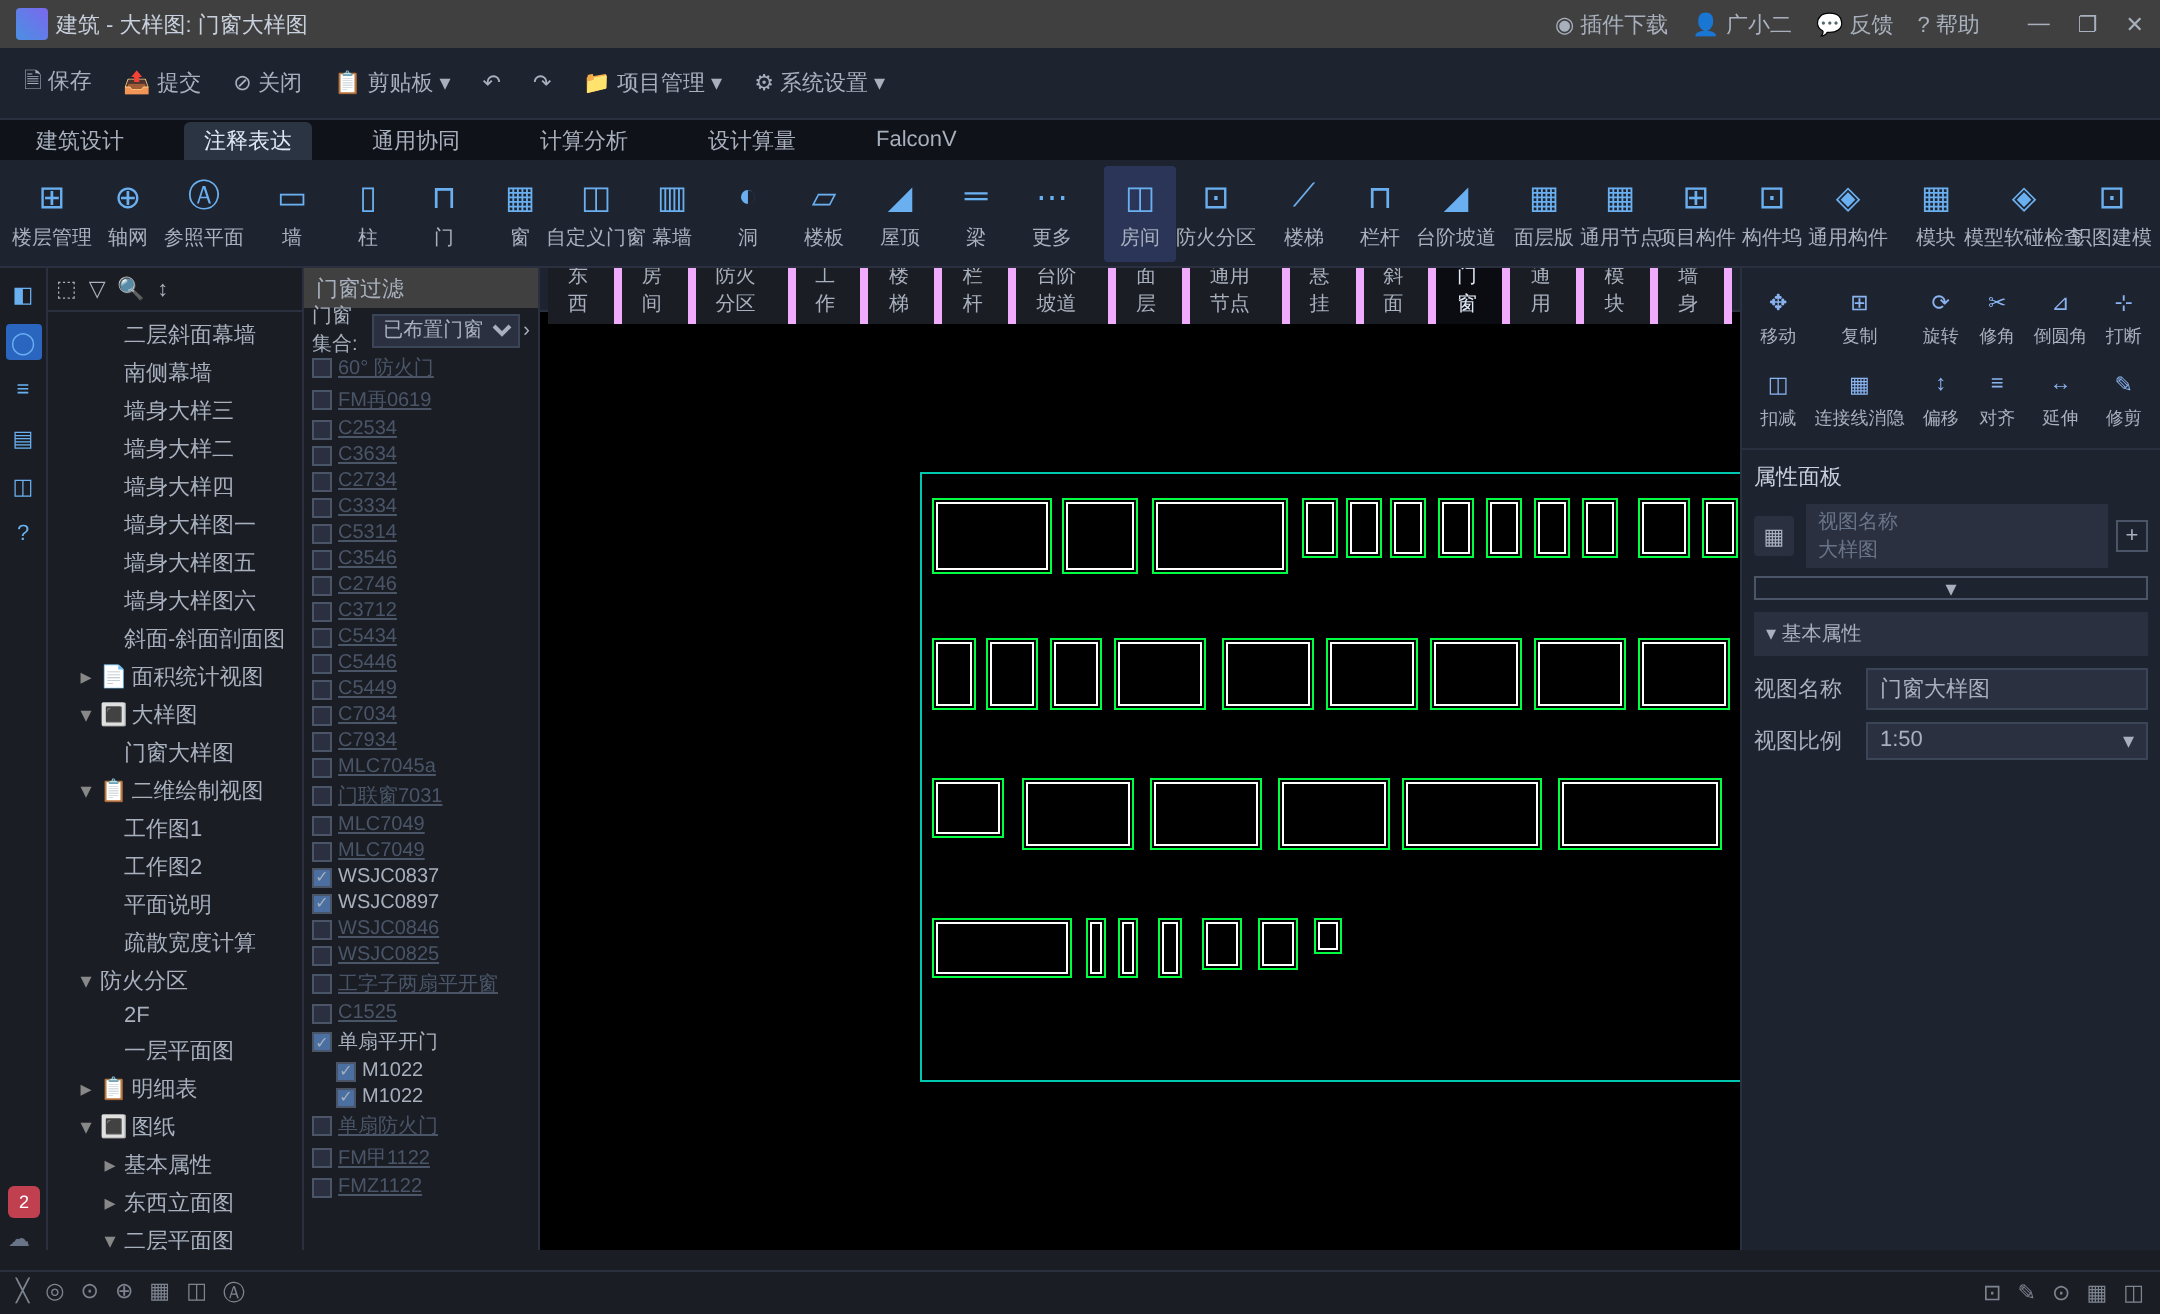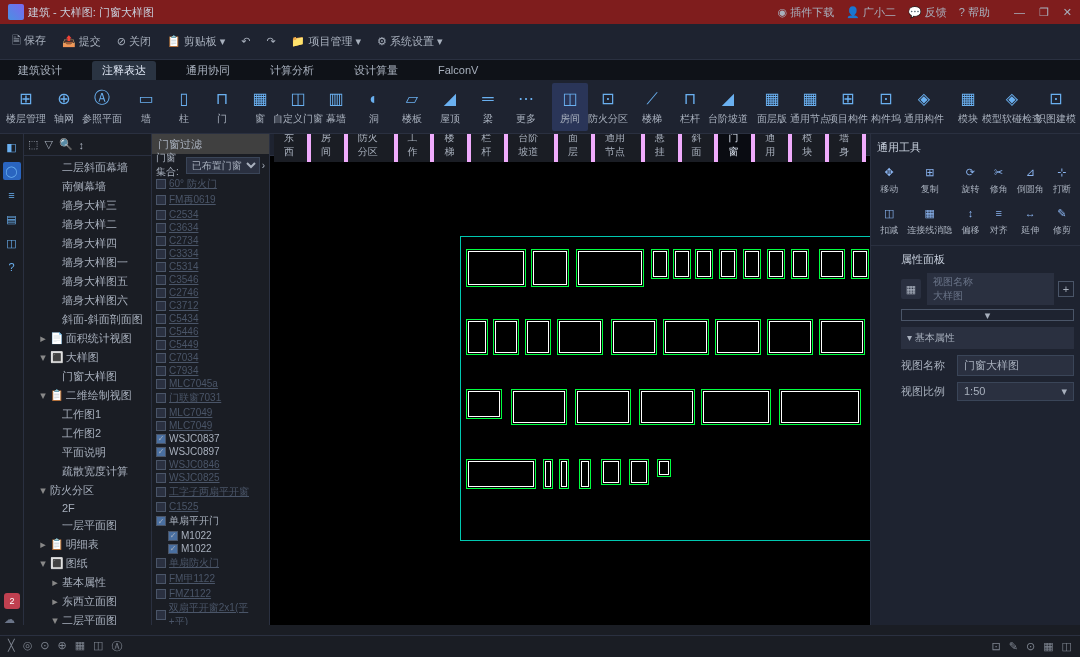--- a/index.html
+++ b/index.html
@@ -1,17 +1,17 @@
 <!DOCTYPE html>
 <html><head>
 <meta charset="utf-8">
 <style>
 * { margin: 0; padding: 0; box-sizing: border-box; font-family: "Microsoft YaHei", sans-serif; }
 body { background: #1a1d24; color: #a8b0bd; font-size: 11px; overflow: hidden; width: 1080px; height: 657px; }
-.title-bar { height: 24px; background: #7f1d1d; display: flex; align-items: center; padding: 0 8px; justify-content: space-between; }
+.title-bar { height: 24px; background: #404040; display: flex; align-items: center; padding: 0 8px; justify-content: space-between; }
 .title-left { display: flex; align-items: center; gap: 4px; }
 .logo { width: 16px; height: 16px; background: linear-gradient(45deg,#4a90e2,#7b68ee); border-radius: 2px; }
 .title-text { color: #c8d0dd; font-size: 11px; }
 .title-right { display: flex; align-items: center; gap: 12px; font-size: 11px; }
 .title-right span { cursor: pointer; }
 .win-controls { display: flex; gap: 14px; margin-left: 12px; }
 .menu-bar { height: 20px; background: #0f1218; display: flex; align-items: center; padding: 0 8px; gap: 20px; }
 .menu-item { padding: 2px 10px; font-size: 11px; cursor: pointer; }
 .menu-item.active { background: #2a3442; color: #e0e8f5; border-radius: 3px 3px 0 0; }
 .action-bar { height: 36px; background: #1e2330; display: flex; align-items: center; padding: 0 8px; gap: 8px; border-bottom: 1px solid #2a3040; }
@@ -52,21 +52,21 @@
 .drawing-frame { left: 190px; top: 80px; transform: none; }
 .win-block { position: absolute; border: 1px solid #00ff40; }
 .win-block::before { content: ''; position: absolute; inset: 1px; border: 1px solid #ffffff; }
 .right-panel { width: 210px; background: #1e2330; border-left: 1px solid #2a3040; display: flex; flex-direction: column; }
 .tool-section { padding: 6px; border-bottom: 1px solid #2a3040; }
 .section-title { font-size: 11px; color: #c8d0dd; margin-bottom: 6px; }
 .tool-grid { display: grid; grid-template-columns: repeat(6, 1fr); gap: 4px; }
 .tool-btn { display: flex; flex-direction: column; align-items: center; cursor: pointer; padding: 2px; }
 .tool-btn-icon { width: 18px; height: 18px; display: flex; align-items: center; justify-content: center; color: #8ab4f0; }
 .tool-btn-label { font-size: 9px; color: #a8b0bd; margin-top: 2px; white-space: nowrap; }
-.prop-section { padding: 6px; flex: 1; margin-left: 24px; }
+.prop-section { padding: 6px; flex: 1; }
 .prop-header { display: flex; align-items: center; margin-bottom: 4px; }
 .prop-header-icon { width: 20px; height: 20px; background: #2a3040; border-radius: 2px; margin-right: 6px; display: flex; align-items: center; justify-content: center; }
 .prop-input-wrap { flex: 1; background: #2a3040; padding: 2px 6px; font-size: 10px; color: #6a7488; }
 .prop-add { width: 16px; height: 16px; border: 1px solid #4a5568; display: flex; align-items: center; justify-content: center; margin-left: 4px; cursor: pointer; }
 .prop-sub { background: #2a3040; padding: 4px 6px; font-size: 10px; margin-top: 6px; display: flex; align-items: center; gap: 4px; }
 .prop-row { display: flex; align-items: center; margin-top: 6px; font-size: 11px; }
 .prop-label { width: 56px; }
 .prop-value { flex: 1; background: #2a3040; padding: 2px 6px; border: 1px solid #3a4558; }
 .prop-value.select::after { content: '▾'; float: right; }
 .status-bar { height: 22px; background: #1a1d24; display: flex; align-items: center; padding: 0 8px; gap: 10px; border-top: 1px solid #2a3040; position: absolute; bottom: 0; left: 0; right: 0; }
@@ -491,24 +491,20 @@
           <span class="filter-check"></span>
           <span>单扇防火门</span>
         </div>
         <div class="filter-item dim">
           <span class="filter-check"></span>
           <span>FM甲1122</span>
         </div>
         <div class="filter-item dim">
           <span class="filter-check"></span>
           <span>FMZ1122</span>
-        </div>
-        <div class="filter-item dim">
-          <span class="filter-check"></span>
-          <span>双扇平开窗2x1(平+平)</span>
         </div>
       </div>
   </div>
 
   <div class="canvas-area">
     <div id="canvas-tabs" class="canvas-tabs">
         <div class="canvas-tab">东西</div>
         <div class="canvas-tab">房间</div>
         <div class="canvas-tab">防火分区</div>
         <div class="canvas-tab">工作</div>
@@ -559,21 +555,20 @@
           <div class="win-block" style="left: 118px; top: 222px; width: 12px; height: 30px;"></div>
           <div class="win-block" style="left: 140px; top: 222px; width: 20px; height: 26px;"></div>
           <div class="win-block" style="left: 168px; top: 222px; width: 20px; height: 26px;"></div>
           <div class="win-block" style="left: 196px; top: 222px; width: 14px; height: 18px;"></div>
         </div>
     </div>
   </div>
 
   <div class="right-panel">
     <div class="tool-section">
-      <div class="section-title">通用工具</div>
       <div id="tool-grid" class="tool-grid">
           <div class="tool-btn">
             <div class="tool-btn-icon">✥</div>
             <div class="tool-btn-label">移动</div>
           </div>
           <div class="tool-btn">
             <div class="tool-btn-icon">⊞</div>
             <div class="tool-btn-label">复制</div>
           </div>
           <div class="tool-btn">

